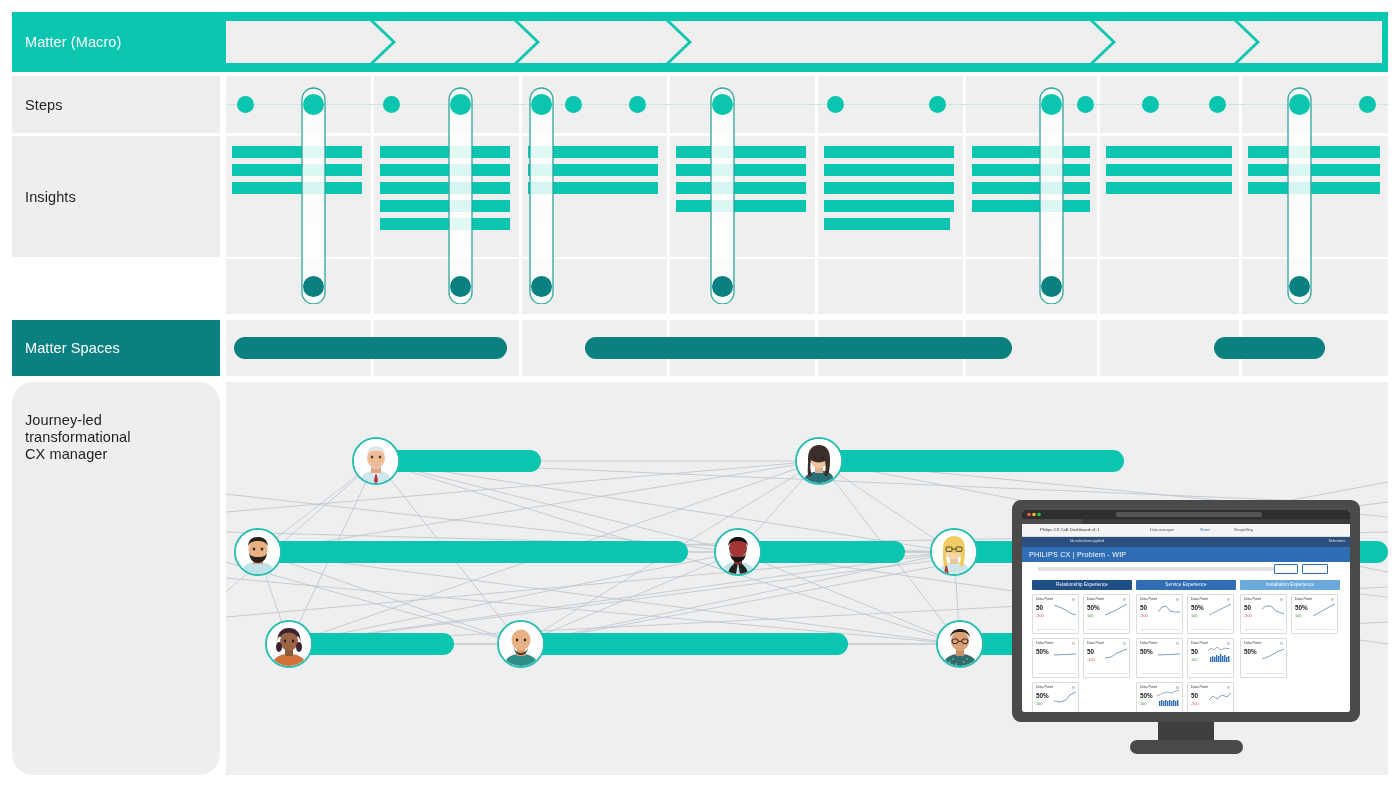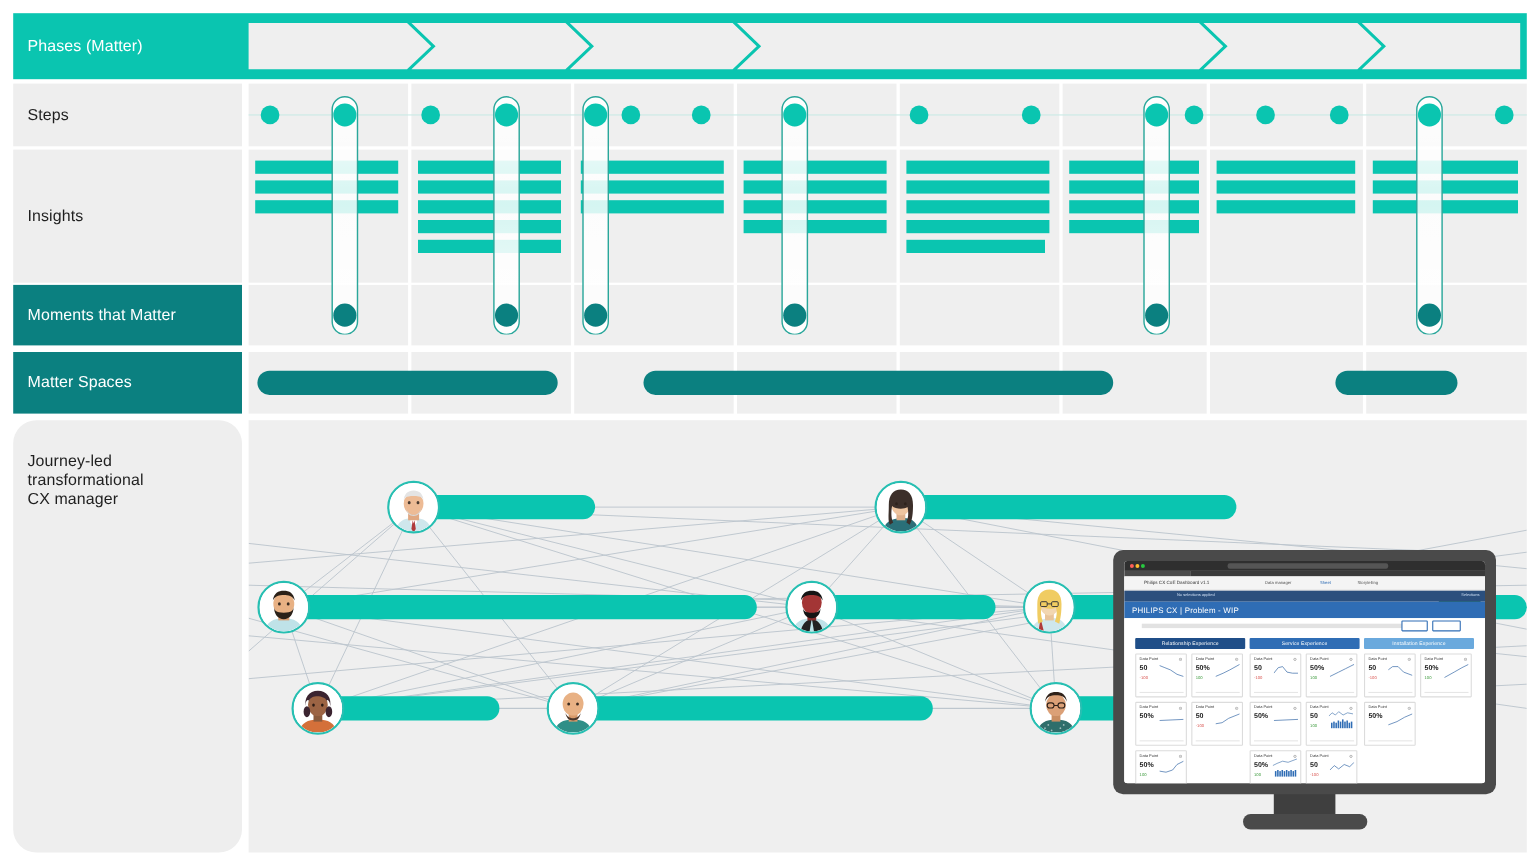--- a/index.html
+++ b/index.html
@@ -117,34 +117,31 @@
 
   
   .behind-bar { position:absolute; height:22px; border-radius:11px; background:#0ac5b0; }
 </style>
 </head>
 <body>
 
 <div id="canvas">
 
   <div class="row-label teal-bright" style="top:12px;height:60px;">
-    <span>Phases (Matter)</span>
+    <span>Matter (Macro)</span>
   </div>
 
   <div class="row-label grey" style="top:76px;height:57px;">
     <span>Steps</span>
   </div>
 
   <div class="row-label grey" style="top:136px;height:121px;">
     <span>Insights</span>
   </div>
 
-  <div class="row-label teal-dark" style="top:259px;height:55px;">
-    <span>Moments that Matter</span>
-  </div>
 
   <div class="row-label teal-dark" style="top:320px;height:56px;">
     <span>Matter Spaces</span>
   </div>
 
   <div class="row-label grey multiline" style="top:382px;height:393px;border-radius:21px;">
     <div>Journey-led</div>
     <div>transformational</div>
     <div>CX manager</div>
   </div>

